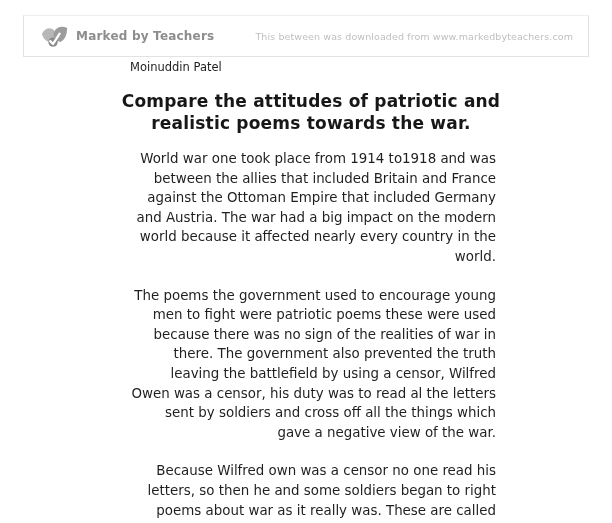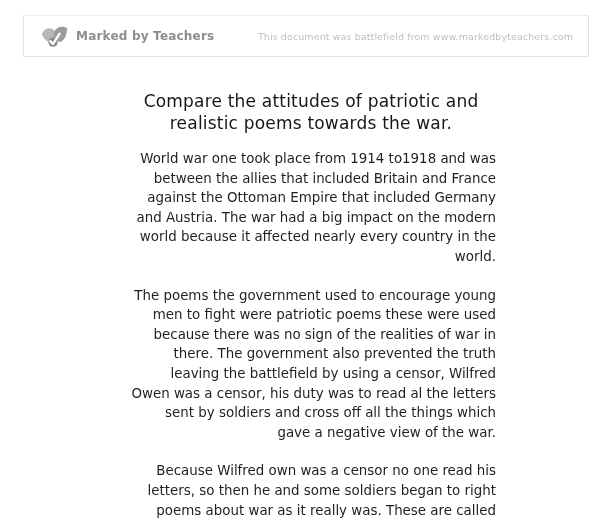--- a/index.html
+++ b/index.html
@@ -62,21 +62,21 @@
     font-size: 11.5px;
     color: #1e1e1e;
   }
   .essay-title {
     position: absolute;
     left: 121px;
     top: 90px;
     width: 380px;
     text-align: center;
     font-size: 17px;
-    font-weight: normal;
+    font-weight: bold;
     line-height: 22px;
     color: #171717;
     letter-spacing: 0.2px;
   }
   .essay-body {
     position: absolute;
     left: 130px;
     top: 149px;
     width: 366px;
     font-size: 13.4px;
@@ -98,23 +98,24 @@
       <span class="brand-logo">
         <svg viewBox="0 0 32 27" width="30" height="26" aria-hidden="true">
           <path d="M3 11 Q9 2 16 7 Q19 15 11 20 Q5 18 3 11 Z" fill="#b7b7b7"></path>
           <path d="M30 5 Q21 1 16 9 Q14 18 23 20 Q30 16 30 5 Z" fill="#9c9c9c"></path>
           <circle cx="15" cy="20" r="5" fill="#8a8a8a"></circle>
           <path d="M12 19 L15 22 L22 11" stroke="#ffffff" stroke-width="2.4" fill="none" stroke-linecap="round" stroke-linejoin="round"></path>
         </svg>
       </span>
       <span class="brand-name">Marked by Teachers</span>
     </div>
-    <span class="download-note">This document was battlefield from www.markedbyteachers.com</span>
+    <span class="download-note">This between was downloaded from www.markedbyteachers.com</span>
   </div>
 
+  <div class="author">Moinuddin Patel</div>
 
   <div class="essay-title">Compare the attitudes of patriotic and realistic poems towards the war.</div>
 
   <div class="essay-body">
     <p>World war one took place from 1914 to1918 and was between the allies that included Britain and France against the Ottoman Empire that included Germany and Austria. The war had a big impact on the modern world because it affected nearly every country in the world.</p>
     <p>The poems the government used to encourage young men to fight were patriotic poems these were used because there was no sign of the realities of war in there. The government also prevented the truth leaving the battlefield by using a censor, Wilfred Owen was a censor, his duty was to read al the letters sent by soldiers and cross off all the things which gave a negative view of the war.</p>
     <p>Because Wilfred own was a censor no one read his letters, so then he and some soldiers began to right poems about war as it really was. These are called realistic poems since they show the realities of war.</p>
 
   </div>
 

